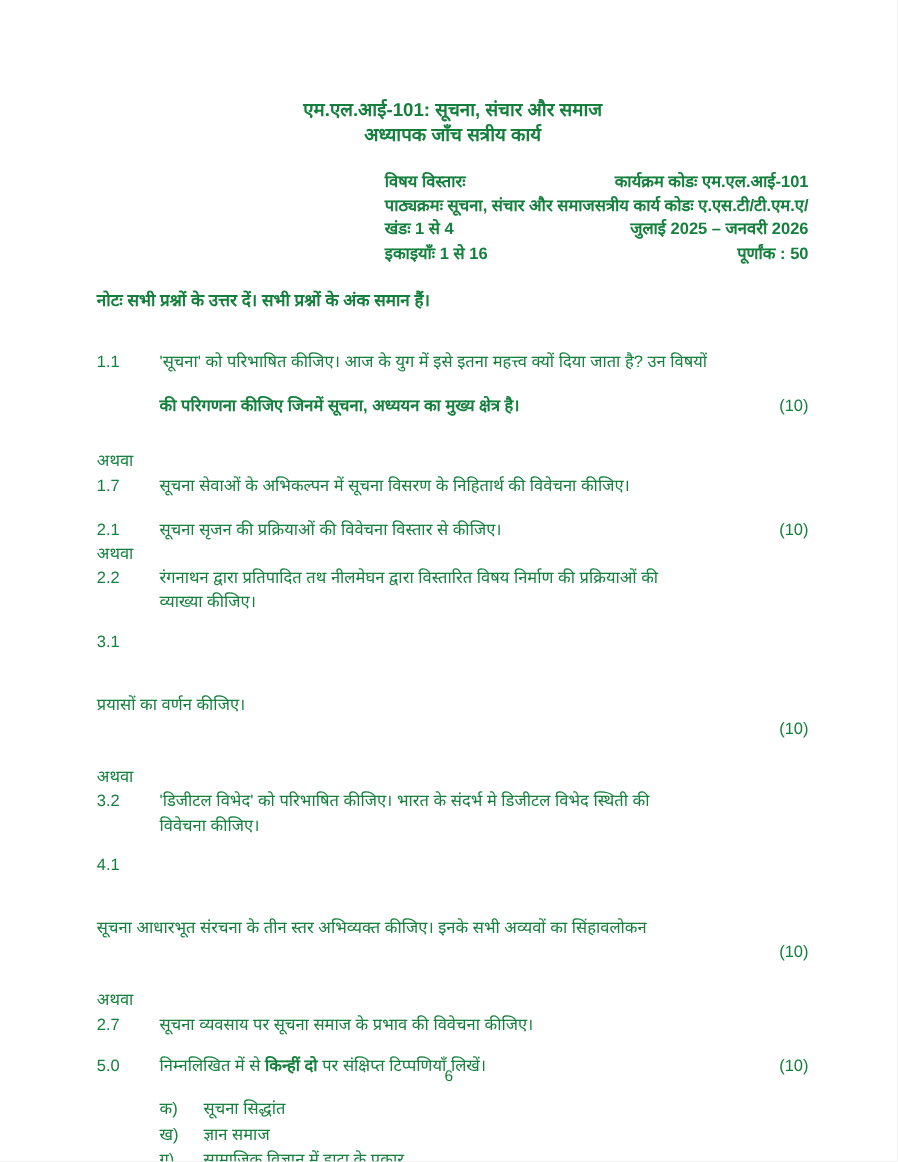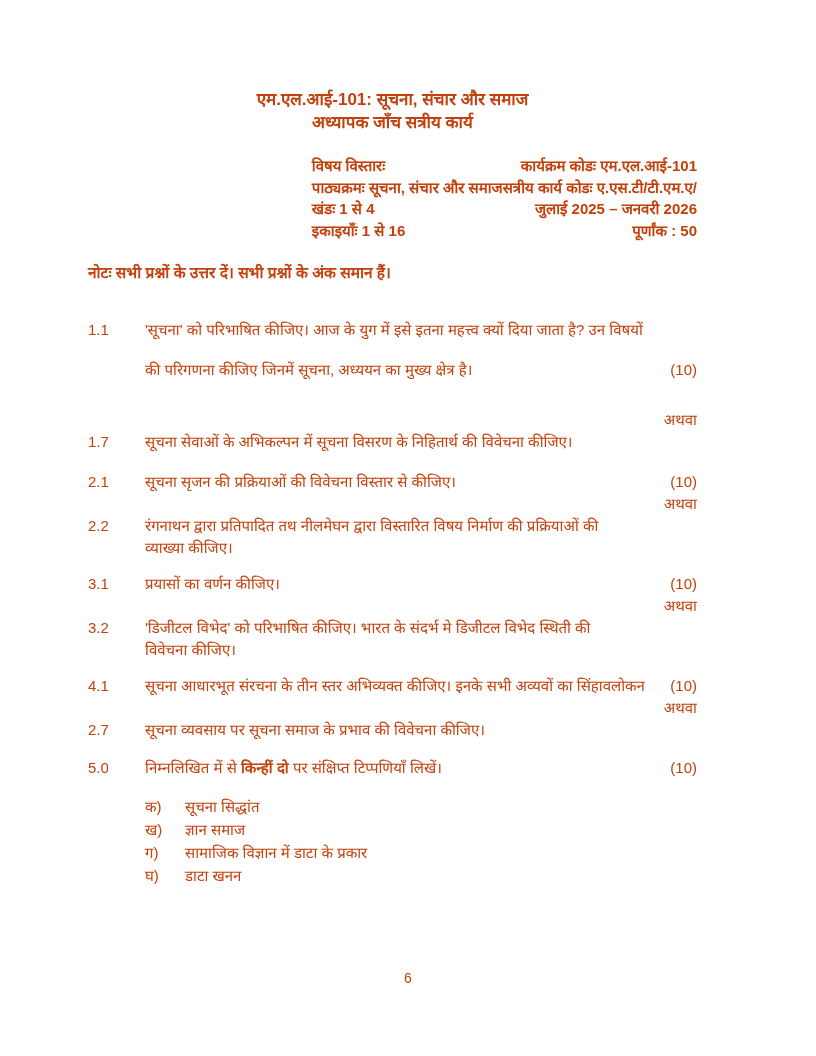--- a/index.html
+++ b/index.html
@@ -3,40 +3,40 @@
 <meta charset="utf-8">
 <style>
   html, body { margin: 0; padding: 0; background: #e8e8e8; }
   .page {
     position: relative;
     width: 816px;
     height: 1056px;
     margin: 0 auto;
     background: #ffffff;
     font-family: "Liberation Sans", sans-serif;
-    color: #c2410c;
+    color: #15803d;
     box-sizing: border-box;
-    padding: 88px 119px 0 88px;
+    padding: 88px 81px 0 88px;
     overflow: hidden;
   }
   .title-block { text-align: center; font-weight: bold; font-size: 17px; line-height: 23px; }
   .meta-block { display: flex; justify-content: flex-end; margin-top: 21px;
                 font-weight: bold; font-size: 15px; line-height: 21.5px; }
   .meta-right { text-align: right; }
   .note-line { margin-top: 20px; font-weight: bold; font-size: 15.5px; }
   .questions { margin-top: 36px; font-size: 15px; line-height: 22px; }
   .q-row { display: flex; align-items: flex-start; }
   .q-num { flex: 0 0 57px; }
   .q-text { flex: 1 1 auto; }
   .q-marks { flex: 0 0 44px; text-align: right; align-self: flex-end; white-space: nowrap; }
-  .or-line { text-align: right; }
-  .dbl { margin-top: 18px; }
+  .or-line { text-align: left; }
+  .dbl { margin-top: 18px; font-weight: bold; }
   .mt28 { margin-top: 28px; }
   .mt18 { margin-top: 18px; }
-  .mt14 { margin-top: 14px; }
+  .mt14 { margin-top: 14px; flex-direction: column; }
   .mt16 { margin-top: 16px; justify-content: center; }
   .sub-list { margin-left: 57px; margin-top: 16px; line-height: 23px; }
   .sub-row { display: flex; }
   .sub-label { flex: 0 0 40px; }
   .bold { font-weight: bold; }
   .page-number {
     position: absolute; left: 0; right: 0; bottom: 70px;
     text-align: center; font-size: 14px;
   }
 </style>

